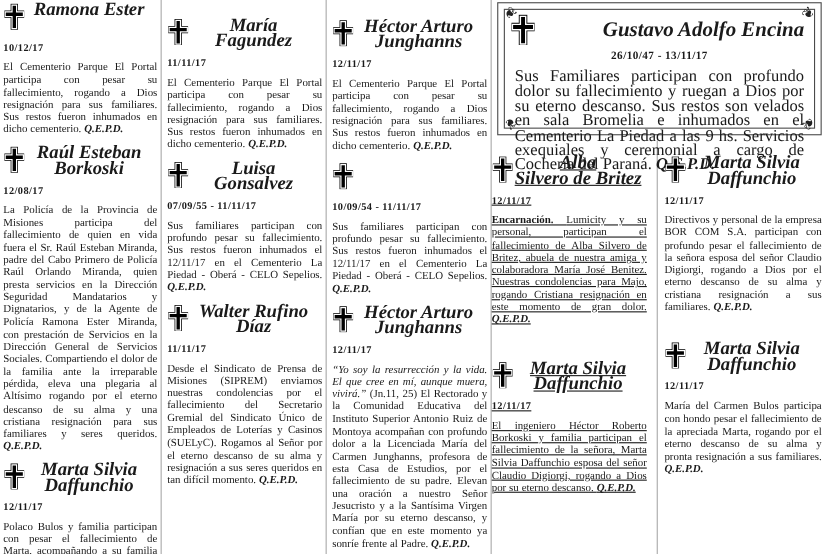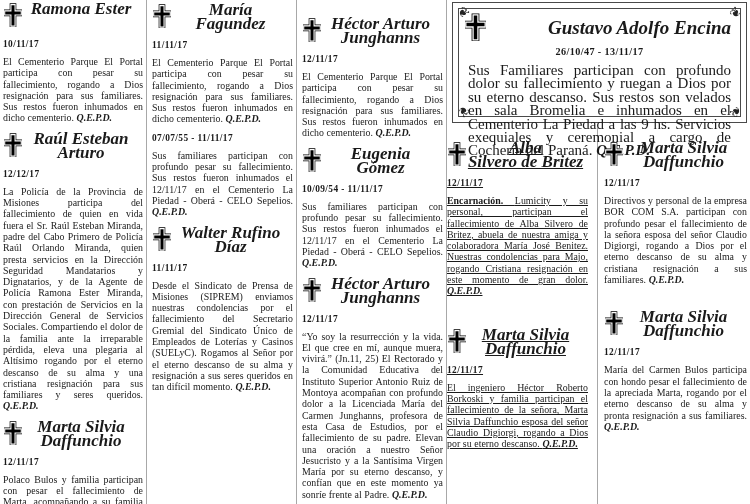--- a/index.html
+++ b/index.html
@@ -9,37 +9,37 @@
 
   
   .vdiv { position: absolute; width: 1px; top: 0; bottom: 0; background: #a8a8a8; }
   .vdiv.d1 { left: 146px; }
   .vdiv.d2 { left: 296px; }
   .vdiv.d3 { left: 446px; }
   .vdiv.d4 { left: 597px; top: 128px; }
 
   .col { position: absolute; top: 0; }
   .col.c1 { left: 3px;   width: 140px; padding-top: 1px; }
-  .col.c2 { left: 152px; width: 141px; padding-top: 2px; }
+  .col.c2 { left: 152px; width: 141px; padding-top: 15px; }
   .col.c3 { left: 302px; width: 141px; padding-top: 16px; }
   .col.c4 { left: 447px; width: 141px; top: 128px; padding-top: 12px; text-decoration: underline; }
   .col.c5 { left: 604px; width: 143px; top: 128px; padding-top: 12px; }
 
   .notice { margin-bottom: 7px; }
   .nhead { position: relative; min-height: 30px; padding: 1px 4px 0 20px; }
   .cross { position: absolute; left: 1px; top: 2px; }
   .nname { text-align: center; font-style: italic; font-weight: bold;
            font-size: 17px; line-height: 14px; }
   .ndate { text-align: left; font-weight: bold; font-size: 9.4px;
            letter-spacing: .4px; margin: 8px 0 7px; }
   .nbody { text-align: justify; font-size: 9.9px; line-height: 11.3px;
            word-spacing: .2px; }
   .qepd  { font-weight: bold; font-style: italic; }
   .lead-bold   { font-weight: bold; }
-  .lead-italic { }
+  .lead-italic { font-style: italic; }
   .gap-lg { margin-top: 30px; }
   .gap-md { margin-top: 24px; }
 
   
   .fbox { position: absolute; left: 452px; top: 2px; width: 295px; height: 121px;
           border: 1px solid #4a4a4a; padding: 5px; background: #fff; }
   .fbox-inner { position: relative; border: 1px solid #4a4a4a; height: 100%;
                 padding: 4px 9px 2px; }
   .fcross { position: absolute; left: 6px; top: 4px; }
   .fname { text-align: right; font-style: italic; font-weight: bold;
@@ -91,31 +91,31 @@
   </div>
 
   <div class="col c1">
     <div class="notice">
       <div class="nhead">
           <span class="cross"><svg width="18" height="24" viewBox="0 0 26 34">
               <use href="#cross-glyph"></use>
             </svg></span>
         <div class="nname"><span>Ramona Ester</span><br></div>
       </div>
-      <div class="ndate">10/11/17</div>
+      <div class="ndate">10/12/17</div>
       <div class="nbody"><span>El Cementerio Parque El Portal participa con pesar su fallecimiento, rogando a Dios resignación para sus familiares. Sus restos fueron inhumados en dicho cementerio. </span><span class="qepd">Q.E.P.D.</span></div>
     </div>
     <div class="notice">
       <div class="nhead">
           <span class="cross"><svg width="18" height="24" viewBox="0 0 26 34">
               <use href="#cross-glyph"></use>
             </svg></span>
-        <div class="nname"><span>Raúl Esteban</span><br><span>Arturo</span></div>
-      </div>
-      <div class="ndate">12/12/17</div>
+        <div class="nname"><span>Raúl Esteban</span><br><span>Borkoski</span></div>
+      </div>
+      <div class="ndate">12/08/17</div>
       <div class="nbody"><span>La Policía de la Provincia de Misiones participa del fallecimiento de quien en vida fuera el Sr. Raúl Esteban Miranda, padre del Cabo Primero de Policía Raúl Orlando Miranda, quien presta servicios en la Dirección Seguridad Mandatarios y Dignatarios, y de la Agente de Policía Ramona Ester Miranda, con prestación de Servicios en la Dirección General de Servicios Sociales. Compartiendo el dolor de la familia ante la irreparable pérdida, eleva una plegaria al Altísimo rogando por el eterno descanso de su alma y una cristiana resignación para sus familiares y seres queridos. </span><span class="qepd">Q.E.P.D.</span></div>
     </div>
     <div class="notice">
       <div class="nhead">
           <span class="cross"><svg width="18" height="24" viewBox="0 0 26 34">
               <use href="#cross-glyph"></use>
             </svg></span>
         <div class="nname"><span>Marta Silvia</span><br><span>Daffunchio</span></div>
       </div>
       <div class="ndate">12/11/17</div>
@@ -128,21 +128,27 @@
       <div class="nhead">
           <span class="cross"><svg width="18" height="24" viewBox="0 0 26 34">
               <use href="#cross-glyph"></use>
             </svg></span>
         <div class="nname"><span>María</span><br><span>Fagundez</span></div>
       </div>
       <div class="ndate">11/11/17</div>
       <div class="nbody"><span>El Cementerio Parque El Portal participa con pesar su fallecimiento, rogando a Dios resignación para sus familiares. Sus restos fueron inhumados en dicho cementerio. </span><span class="qepd">Q.E.P.D.</span></div>
     </div>
     <div class="notice">
-      <div class="ndate">07/07/55 - 11/11/17</div>
+      <div class="nhead">
+          <span class="cross"><svg width="18" height="24" viewBox="0 0 26 34">
+              <use href="#cross-glyph"></use>
+            </svg></span>
+        <div class="nname"><span>Luisa</span><br><span>Gonsalvez</span></div>
+      </div>
+      <div class="ndate">07/09/55 - 11/11/17</div>
       <div class="nbody"><span>Sus familiares participan con profundo pesar su fallecimiento. Sus restos fueron inhumados el 12/11/17 en el Cementerio La Piedad - Oberá - CELO Sepelios. </span><span class="qepd">Q.E.P.D.</span></div>
     </div>
     <div class="notice">
       <div class="nhead">
           <span class="cross"><svg width="18" height="24" viewBox="0 0 26 34">
               <use href="#cross-glyph"></use>
             </svg></span>
         <div class="nname"><span>Walter Rufino</span><br><span>Díaz</span></div>
       </div>
       <div class="ndate">11/11/17</div>
@@ -159,21 +165,20 @@
         <div class="nname"><span>Héctor Arturo</span><br><span>Junghanns</span></div>
       </div>
       <div class="ndate">12/11/17</div>
       <div class="nbody"><span>El Cementerio Parque El Portal participa con pesar su fallecimiento, rogando a Dios resignación para sus familiares. Sus restos fueron inhumados en dicho cementerio. </span><span class="qepd">Q.E.P.D.</span></div>
     </div>
     <div class="notice">
       <div class="nhead">
           <span class="cross"><svg width="18" height="24" viewBox="0 0 26 34">
               <use href="#cross-glyph"></use>
             </svg></span>
-        <div class="nname"><span>Eugenia</span><br><span>Gómez</span></div>
       </div>
       <div class="ndate">10/09/54 - 11/11/17</div>
       <div class="nbody"><span>Sus familiares participan con profundo pesar su fallecimiento. Sus restos fueron inhumados el 12/11/17 en el Cementerio La Piedad - Oberá - CELO Sepelios. </span><span class="qepd">Q.E.P.D.</span></div>
     </div>
     <div class="notice">
       <div class="nhead">
           <span class="cross"><svg width="18" height="24" viewBox="0 0 26 34">
               <use href="#cross-glyph"></use>
             </svg></span>
         <div class="nname"><span>Héctor Arturo</span><br><span>Junghanns</span></div>

